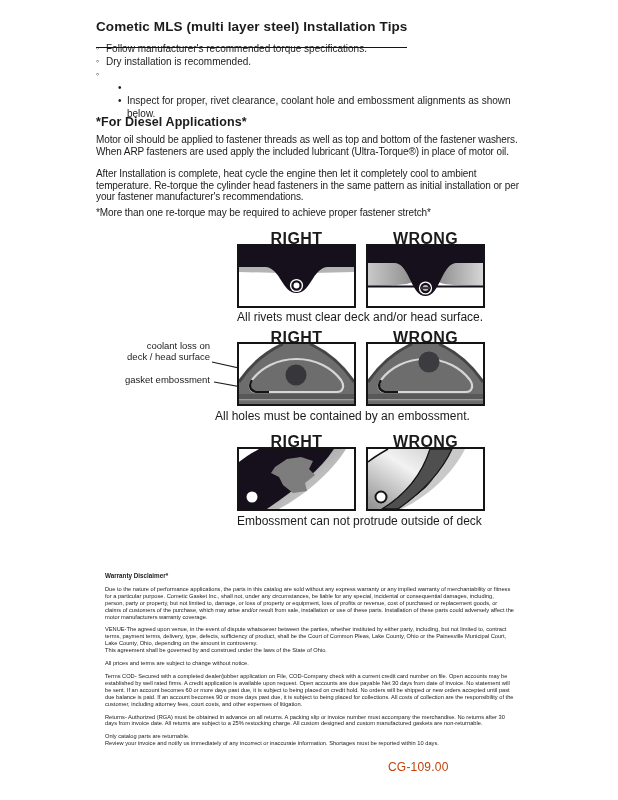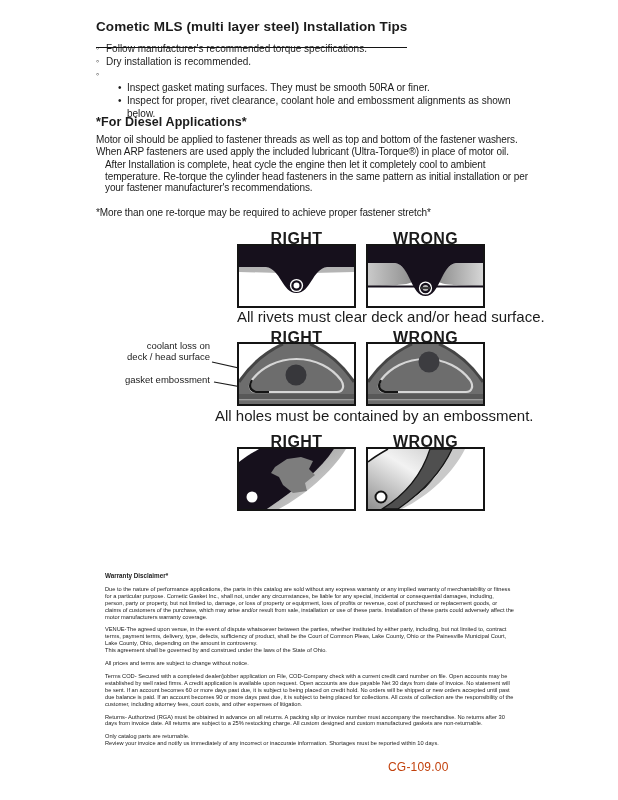--- a/index.html
+++ b/index.html
@@ -13,25 +13,25 @@
     left:96px;top:19px;font-size:13.5px;font-weight:bold;letter-spacing:.1px;
     border-bottom:1.6px solid #141414;padding-bottom:13px;white-space:nowrap;
   }
   .tips{left:96px;top:42px;width:436px;font-size:10px;line-height:13px;}
   .tip-row{display:flex;}
   .tip-row.sub{padding-left:22px;}
   .tip-marker{width:10px;flex:0 0 10px;font-size:9px;}
   .tip-row.sub .tip-marker{font-size:10px;width:9px;flex-basis:9px;}
   .sec-head{left:96px;top:115px;font-size:12.5px;font-weight:bold;letter-spacing:.1px;}
   .body-p{left:96px;width:428px;font-size:10px;line-height:11.5px;letter-spacing:-0.1px;}
-  .p1{top:134px;} .p2{top:159px;margin-left:9px;} .p3{top:207px;}
+  .p1{top:134px;} .p2{top:168px;} .p3{top:207px;}
   .fig-label{width:119px;text-align:center;font-size:16px;font-weight:bold;letter-spacing:.4px;}
   .fig-box{width:115px;height:60px;border:2px solid #141414;background:#fff;}
   .fig-box svg{display:block;}
-  .fig-caption{font-size:15px;line-height:12px;white-space:nowrap;}
+  .fig-caption{font-size:12px;line-height:12px;white-space:nowrap;}
   .callout{width:114px;text-align:right;font-size:9.5px;line-height:10.5px;}
   .disclaimer{left:105px;top:573px;width:409px;font-size:5.7px;line-height:6.9px;letter-spacing:0;}
   .disclaimer h4{margin:0 0 6px 0;font-size:6.3px;}
   .disclaimer p{margin:0 0 6px 0;}
   .disclaimer p.tight-after{margin-bottom:0;}
   .page-num{left:388px;top:760px;font-size:12px;letter-spacing:.2px;color:#c2410c;}
 </style>
 </head>
 <body>
 
@@ -44,21 +44,20 @@
   </div>
   <div class="tip-row">
     <span class="tip-marker">◦</span>
     <span>Dry installation is recommended.</span>
   </div>
   <div class="tip-row">
     <span class="tip-marker">◦</span>
   </div>
   <div class="tip-row sub">
     <span class="tip-marker">•</span>
-    <span>Inspect gasket mating surfaces.  They must be smooth 50RA or finer.</span>
   </div>
   <div class="tip-row sub">
     <span class="tip-marker">•</span>
     <span>Inspect for proper, rivet clearance, coolant hole and embossment alignments as shown below.</span>
   </div>
 </div>
 
 <div class="abs sec-head">*For Diesel Applications*</div>
 <div class="abs body-p p1">Motor oil should be applied to fastener threads as well as top and bottom of the fastener washers. When ARP fasteners are used apply the included lubricant (Ultra-Torque®) in place of motor oil.</div>
 <div class="abs body-p p2">After Installation is complete, heat cycle the engine then let it completely cool to ambient temperature. Re-torque the cylinder head fasteners in the same pattern as initial installation or per your fastener manufacturer's recommendations.</div>
@@ -185,20 +184,21 @@
     <path d="M20,0 H95 C82,20 60,38 28,60 H0 V13 C6,8 13,4 20,0 Z" fill="url(#g3w)"></path>
     <path d="M20,0 C13,4 6,8 0,13" fill="none" stroke="#141414" stroke-width="1.6"></path>
     <path d="M95,0 C82,20 60,38 28,60" fill="none" stroke="#141414" stroke-width="1.6"></path>
     <path d="M84,0 H97 C85,24 62,46 34,60 H30 C58,42 76,22 84,0 Z" fill="#c9c9c9"></path>
     <path d="M62,0 H84 C74,22 56,42 30,60 H14 C40,44 55,22 62,0 Z" fill="#4f4f4f" stroke="#141414" stroke-width="1.3"></path>
     <circle cx="13" cy="48" r="5.5" fill="#ffffff" stroke="#141414" stroke-width="2"></circle>
   </svg>
 </div>
 
 <div class="abs fig-caption" style="left:237px;top:515px;white-space:normal;width:260px;">
+  <div>Embossment can not protrude outside of deck</div>
 </div>
 
 <div class="abs disclaimer">
   <h4>Warranty Disclaimer*</h4>
   <p>Due to the nature of performance applications, the parts in this catalog are sold without any express warranty or any implied warranty of merchantability or fitness for a particular purpose.  Cometic Gasket Inc., shall not, under any circumstances, be liable for any special, incidental or consequential damages, including, person, party or property, but not limited to, damage, or loss of property or equipment, loss of profits or revenue, cost of purchased or replacement goods, or claims of customers of the purchase, which may arise and/or result from sale, installation or use of these parts.  Installation of these parts could adversely affect the motor manufacturers warranty coverage.</p>
   <p class="tight-after">VENUE-The agreed upon venue, in the event of dispute whatsoever between the parties, whether instituted by either party, including, but not limited to, contract terms, payment terms, delivery, type, defects, sufficiency of product, shall be the Court of Common Pleas, Lake County, Ohio or the Painesville Municipal Court, Lake County, Ohio, depending on the amount in controversy.</p>
   <p>This agreement shall be governed by and construed under the laws of the State of Ohio.</p>
   <p>All prices and terms are subject to change without notice.</p>
   <p>Terms COD- Secured with a completed dealer/jobber application on File, COD-Company check with a current credit card number on file.  Open accounts may be established by well rated firms.  A credit application is available upon request.  Open accounts are due payable Net 30 days from date of invoice.  No statement will be sent.  If an account becomes 60 or more days past due, it is subject to being placed on credit hold.  No orders will be shipped or new orders accepted until past due balance is paid.  If an account becomes 90 or more days past due, it is subject to being placed for collections.  All costs of collection are the responsibility of the customer, including attorney fees, court costs, and other expenses of litigation.</p>
   <p>Returns- Authorized (RGA) must be obtained in advance on all returns.  A packing slip or invoice number must accompany the merchandise.  No returns after 30 days from invoice date.  All returns are subject to a 25% restocking charge.  All custom designed and custom manufactured gaskets are non-returnable.</p>

